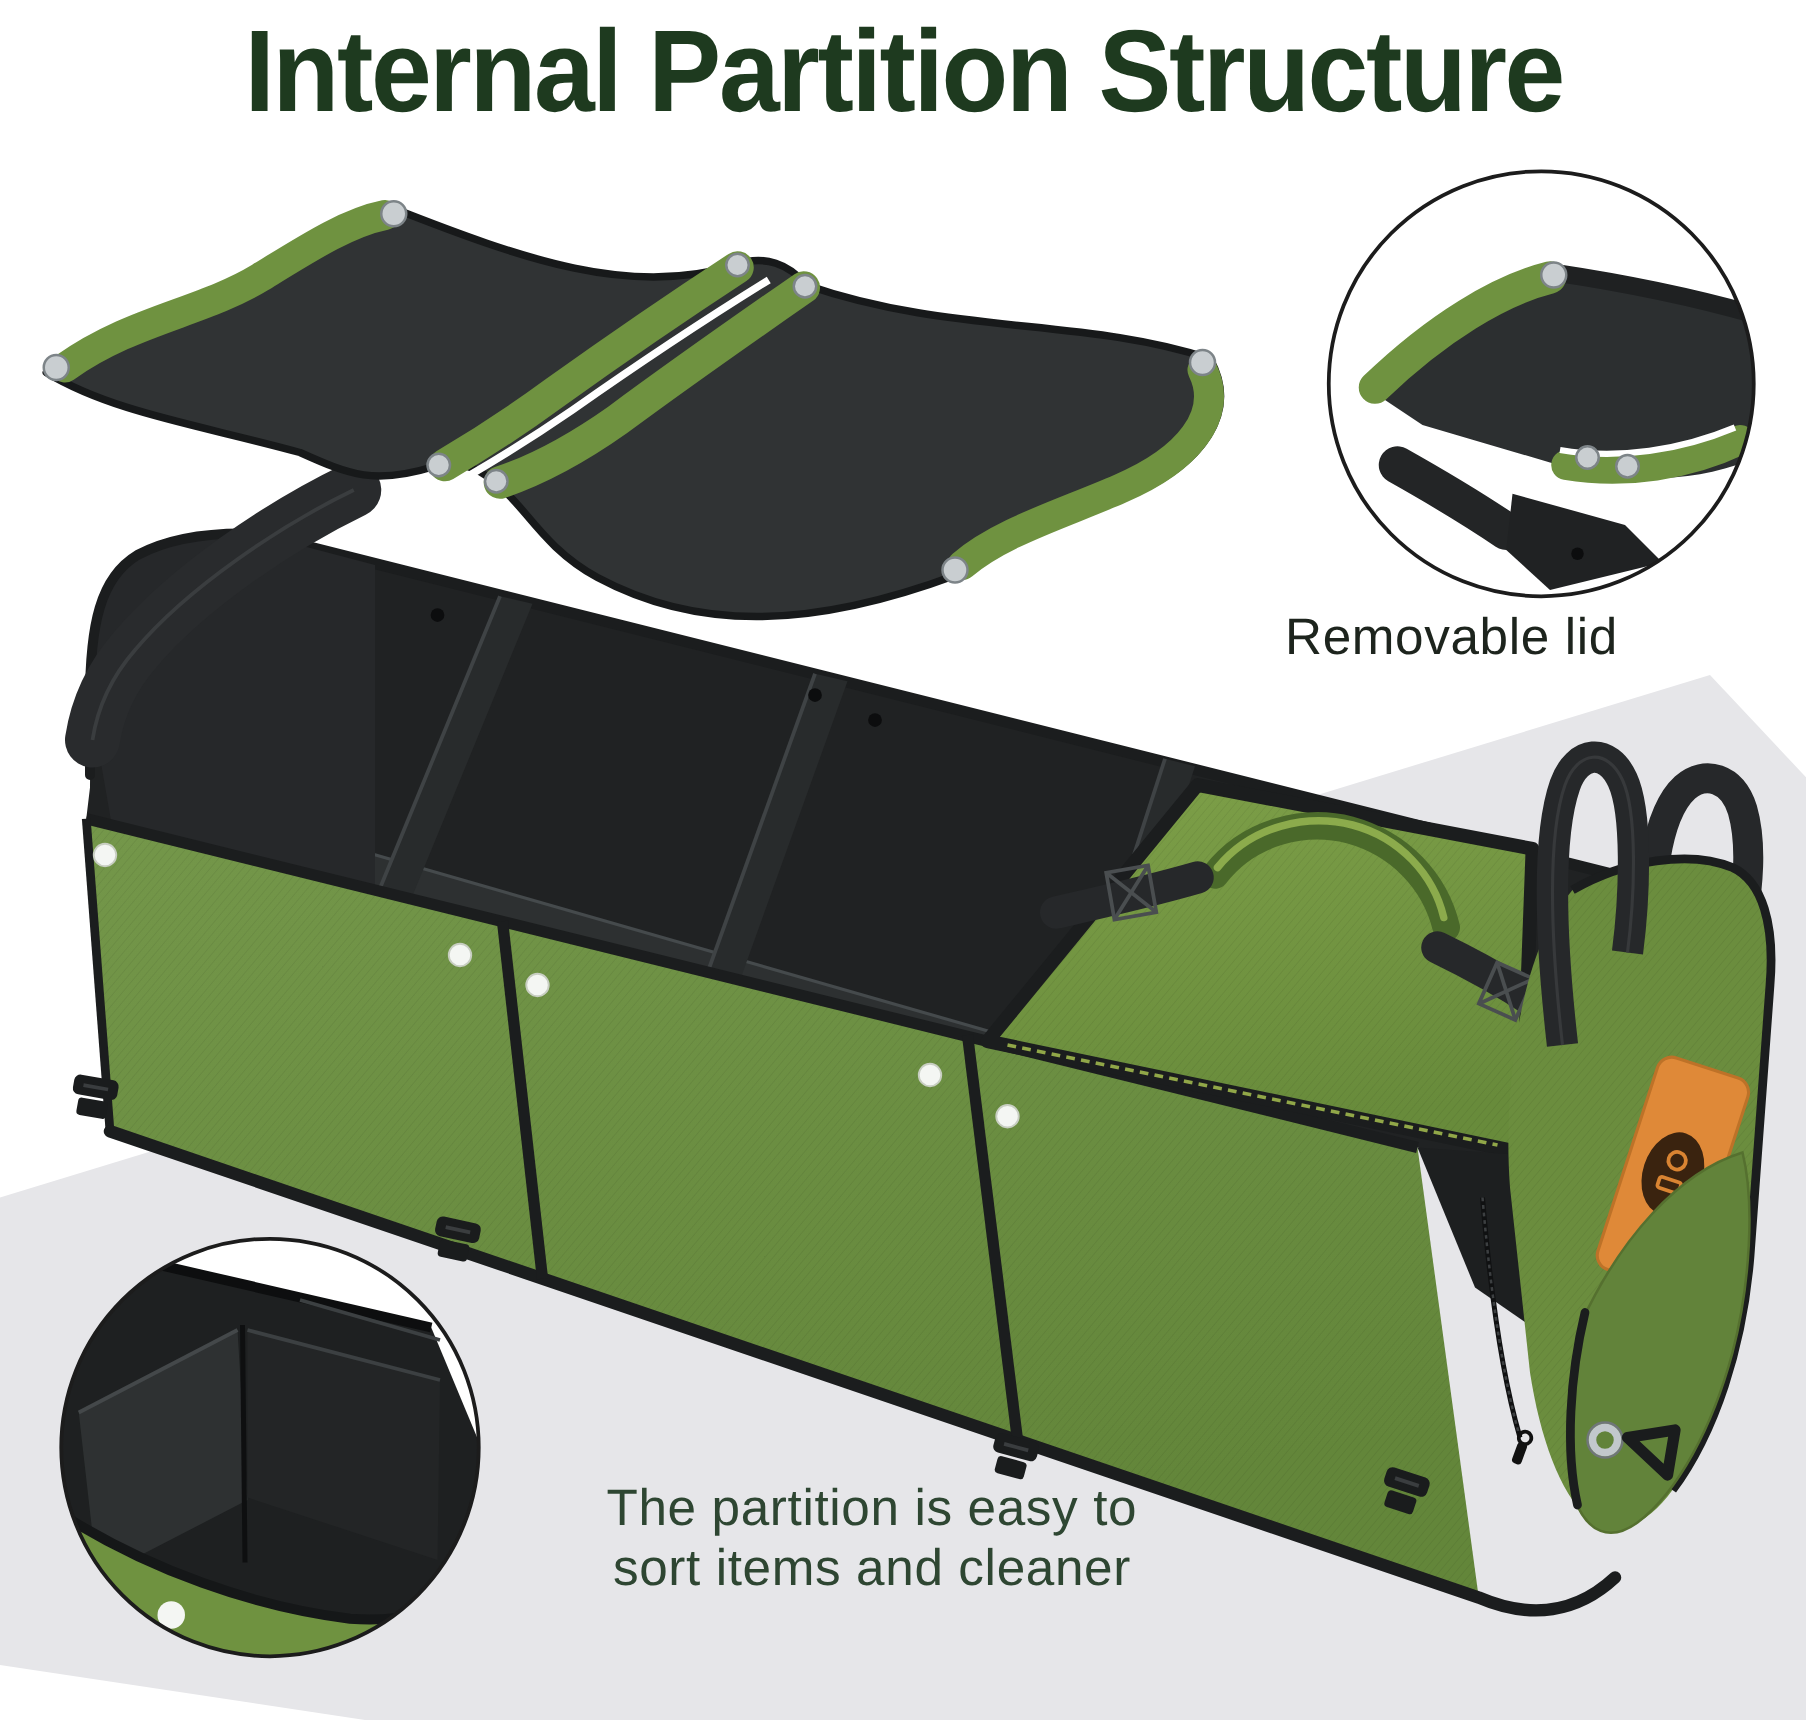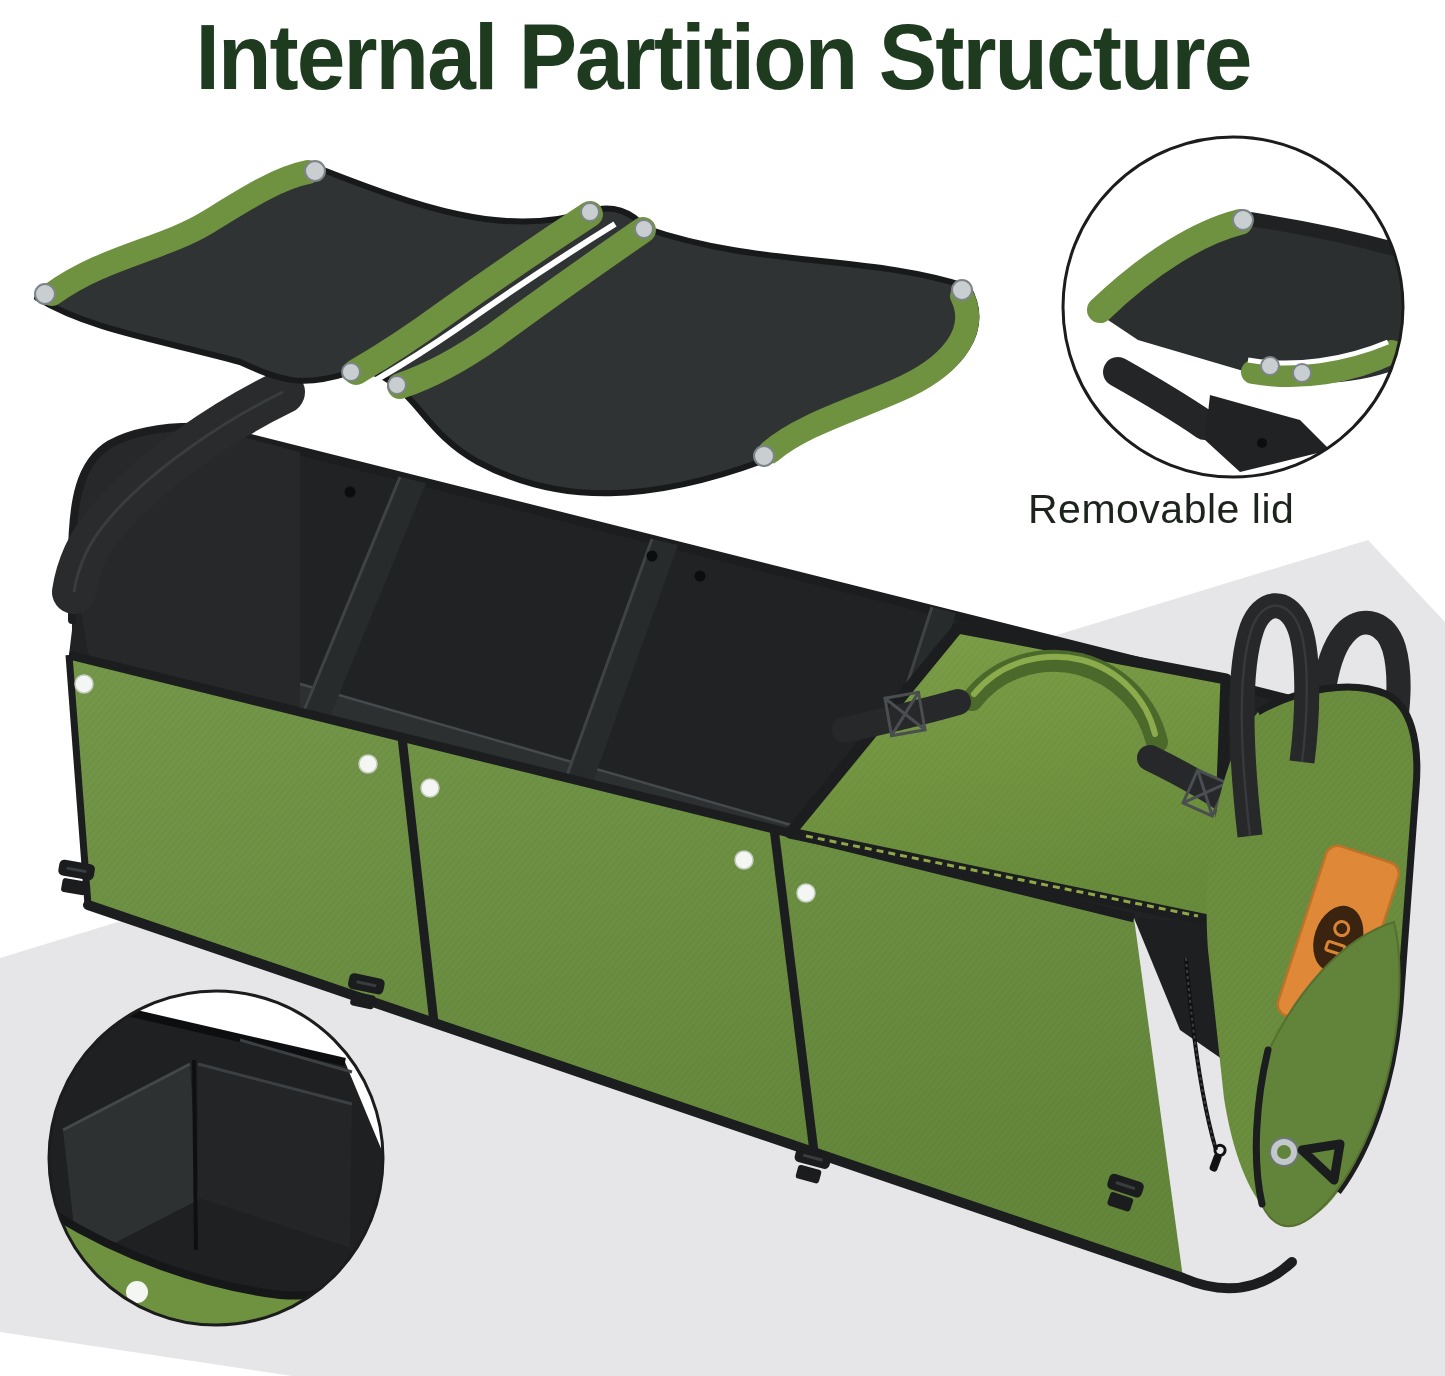--- a/index.html
+++ b/index.html
@@ -272,16 +272,17 @@
     </g>
     <circle cx="1233" cy="307" r="170" fill="none" stroke="#1c1c1c" stroke-width="3"></circle>
   </g>
 </svg>
 
 <div class="page-title">Internal Partition Structure</div>
 
 <div class="lid-label">Removable lid</div>
 
 <div class="partition-caption">
-  <br>
+  <span>The partition is easy to</span><br>
+  <span>sort items and cleaner</span>
 </div>
 
 </div>
 
 </body></html>

